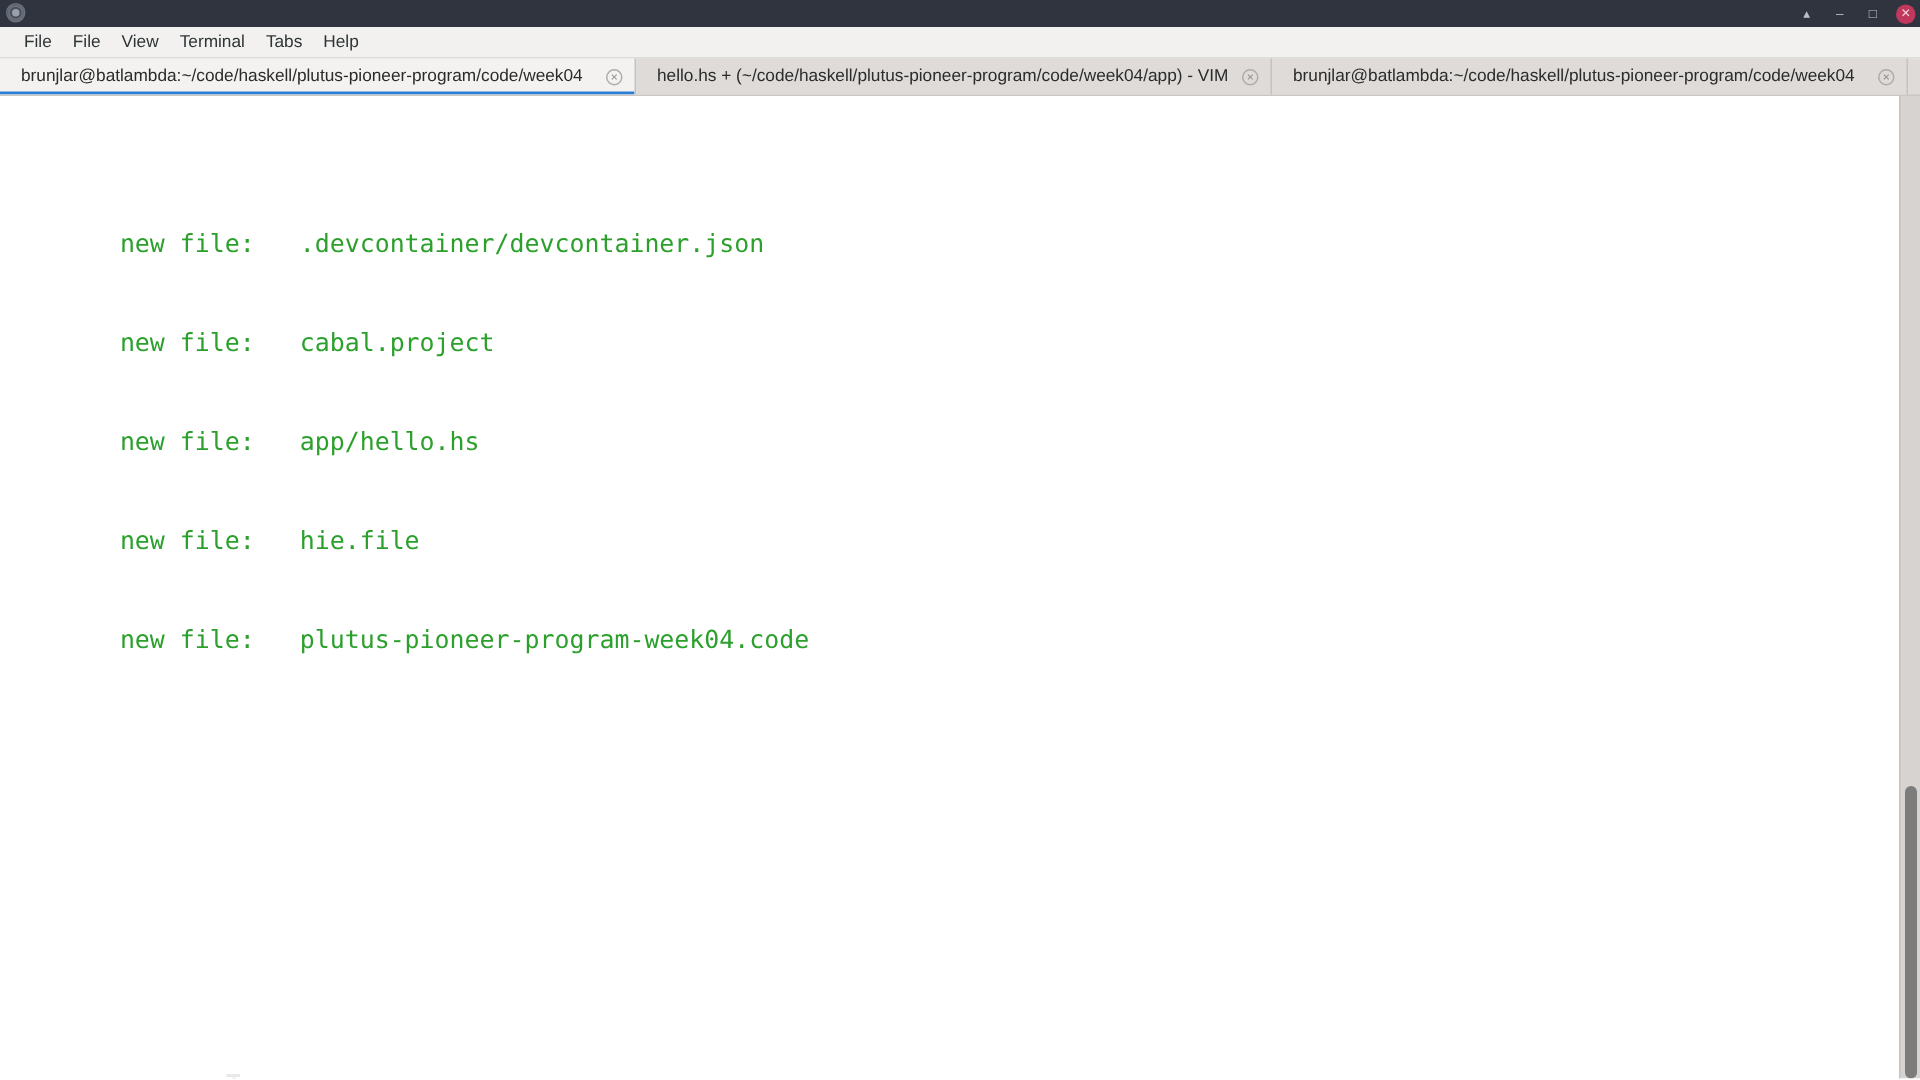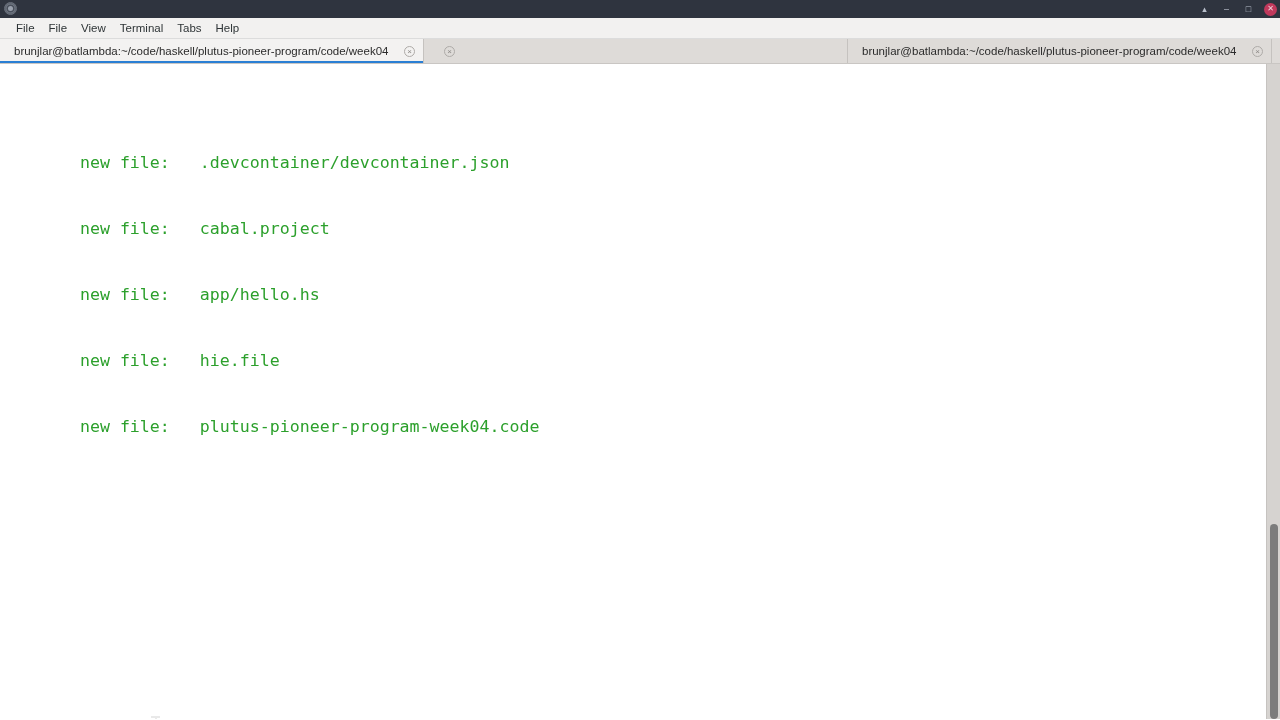--- a/index.html
+++ b/index.html
@@ -250,20 +250,21 @@
     <div class="menu-item">Tabs</div>
     <div class="menu-item">Help</div>
   </div>
 
   <div class="tabbar">
     <div class="tab active">
       <span class="tab-label">brunjlar@batlambda:~/code/haskell/plutus-pioneer-program/code/week04</span>
       <span class="tab-close">×</span>
     </div>
     <div class="tab">
+      <span class="tab-label">hello.hs + (~/code/haskell/plutus-pioneer-program/code/week04/app) - VIM</span>
       <span class="tab-close">×</span>
     </div>
     <div class="tab">
       <span class="tab-label">brunjlar@batlambda:~/code/haskell/plutus-pioneer-program/code/week04</span>
       <span class="tab-close">×</span>
     </div>
   </div>
 
   <div class="term-wrap">
     <div class="term">

